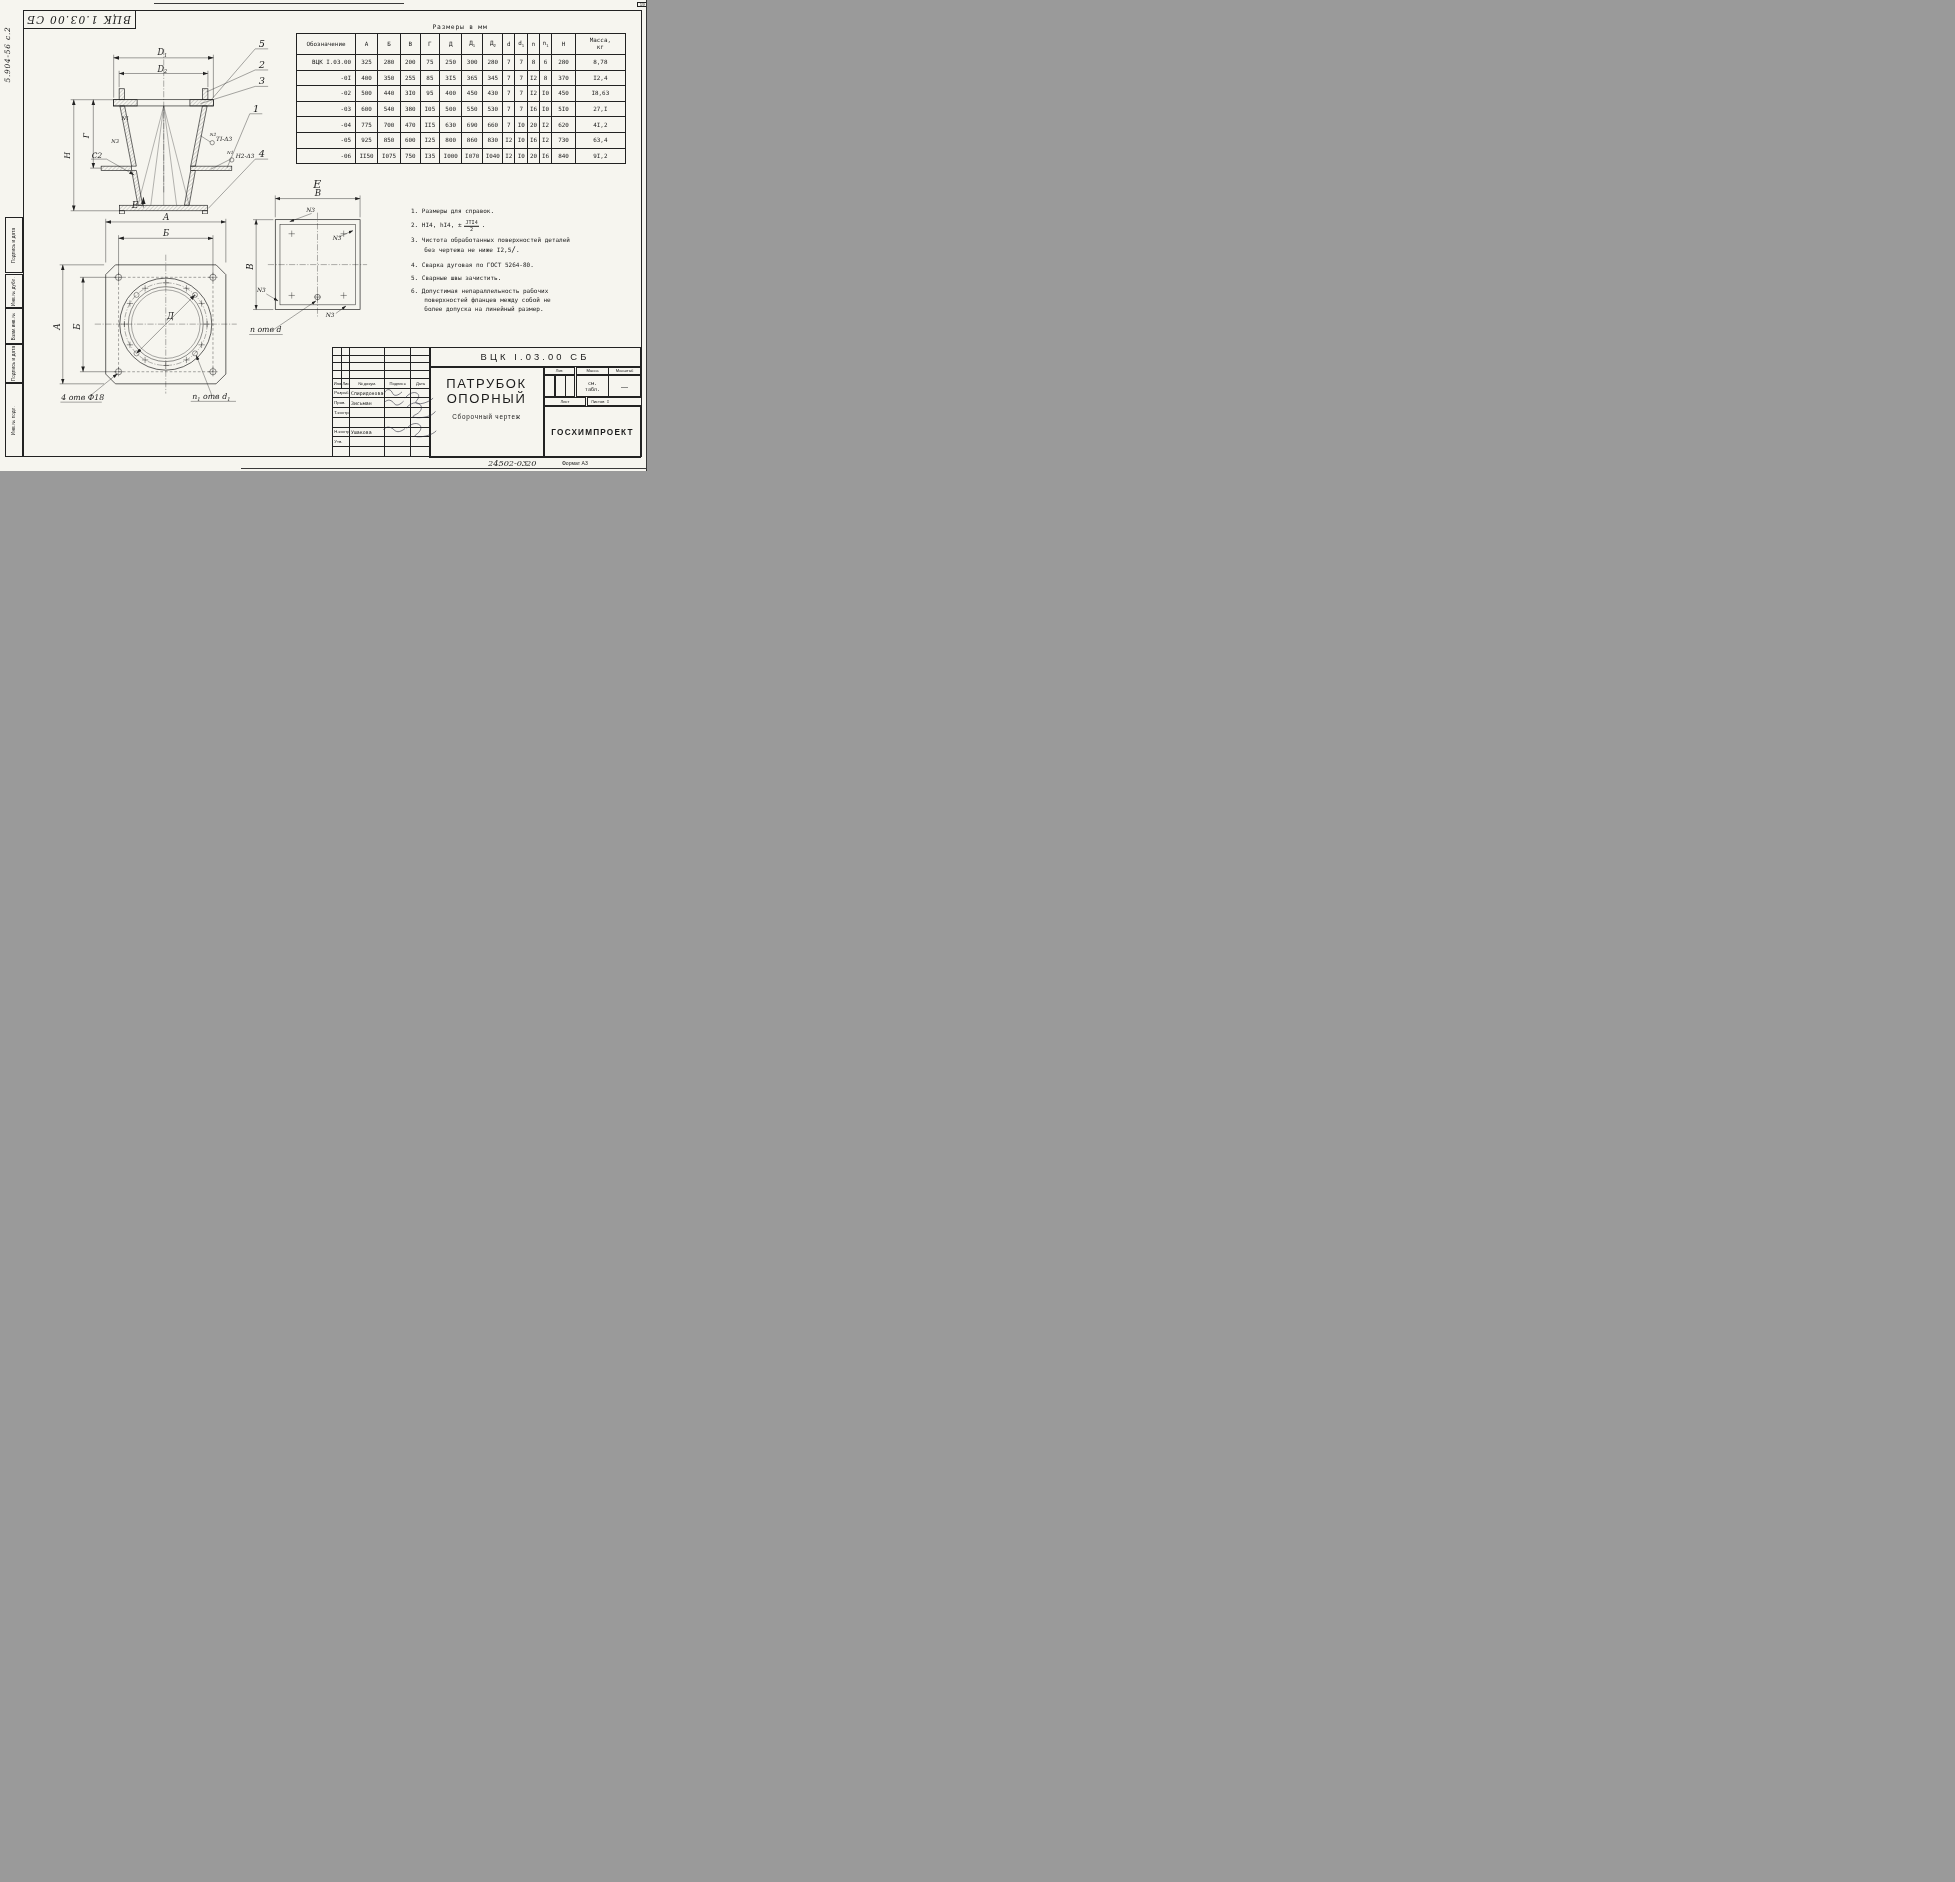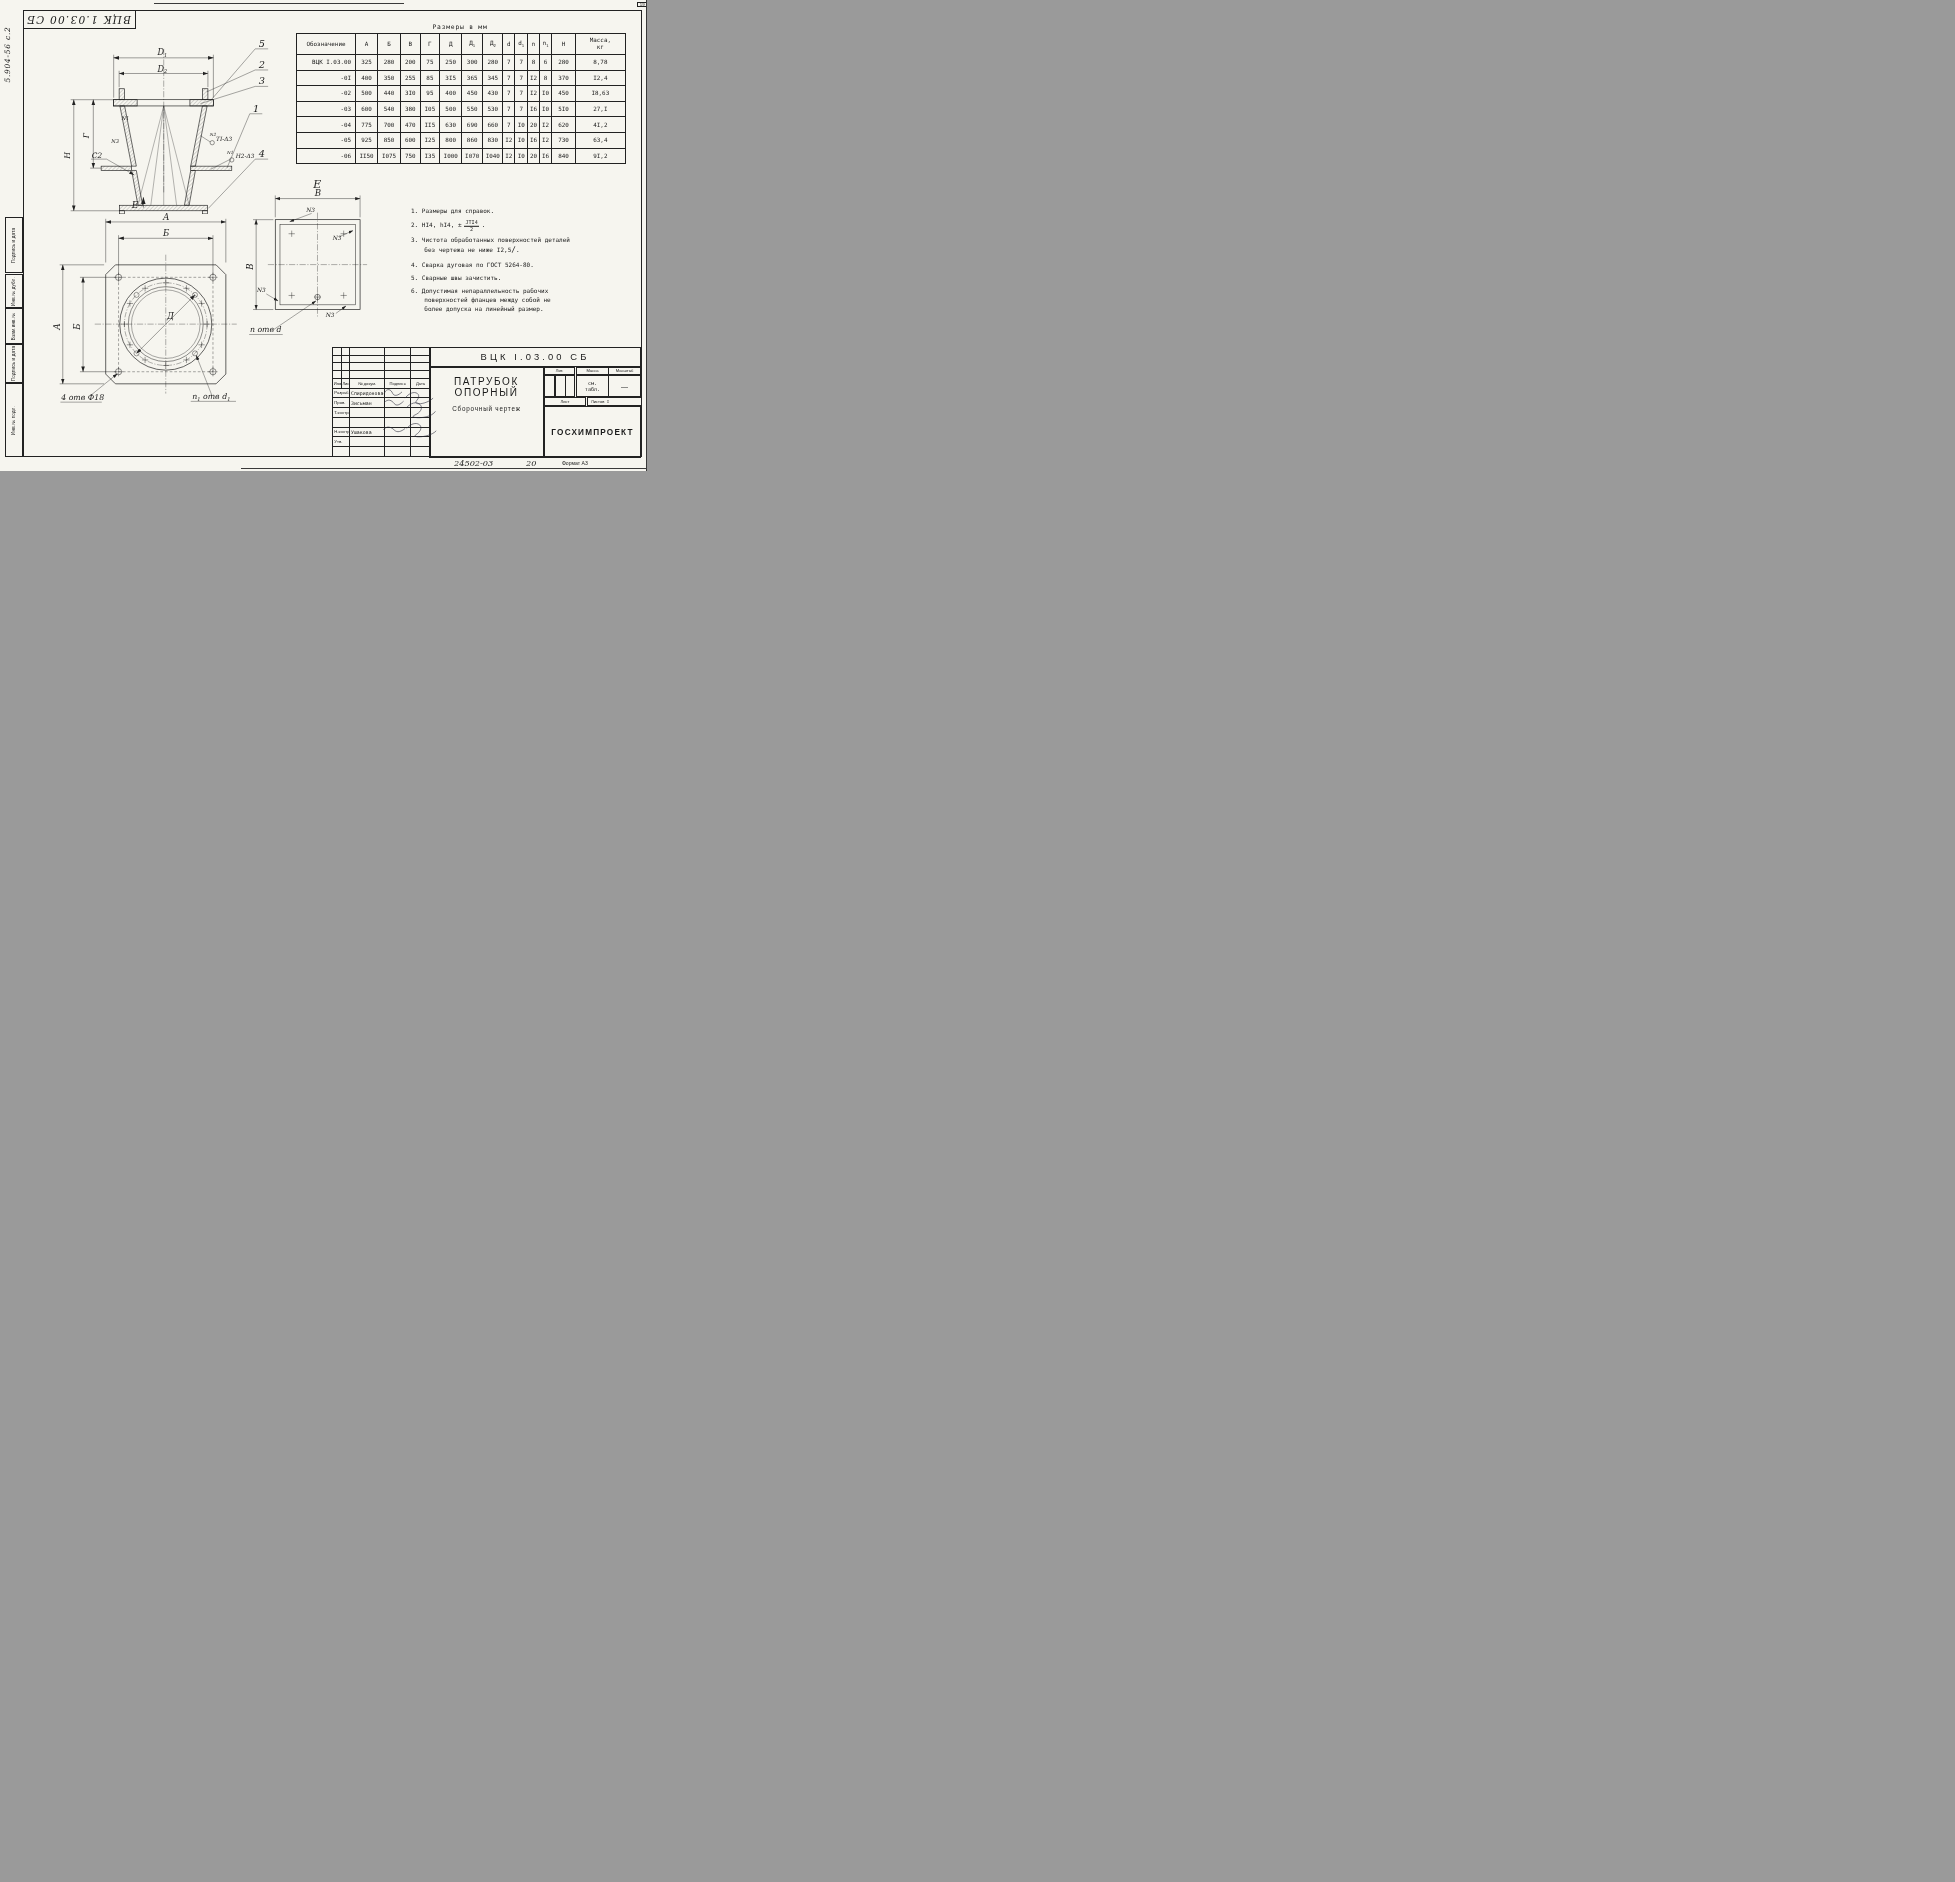--- a/index.html
+++ b/index.html
@@ -48,21 +48,21 @@
   
   .cellb{border:0.7px solid #222;display:flex;align-items:center;justify-content:center;text-align:center}
   .stamp-outline{border:0.9px solid #222}
   table.stamp{border-collapse:collapse;table-layout:fixed;width:98px;height:110px;font-size:4.3px}
   table.stamp td{border:0.6px solid #222;overflow:hidden;white-space:nowrap;padding:0 0.8px}
   table.stamp tr{height:9.4px}
   table.stamp tr.rev{height:7.4px}
   table.stamp td.role{text-align:left;padding-left:1.2px}
   table.stamp td.nm{font-family:"DejaVu Sans Mono",monospace;font-size:4.9px}
   .doc-num{font-size:9.4px;letter-spacing:3.1px;font-family:"Liberation Sans",sans-serif}
-  .prod-title{font-size:10px;letter-spacing:1.6px}
+  .prod-title{font-size:13px;letter-spacing:1.6px}
   .doc-type{font-size:6.3px;letter-spacing:0.8px}
   .org{font-size:8.2px;font-weight:bold;letter-spacing:1.2px}
 
   svg text{fill:#1b1b1b;font-family:"DejaVu Serif",serif;font-style:italic}
   .pgnum{border-left:0.6px solid #222;border-bottom:0.6px solid #222;border-top:0.6px solid #222;
          font-size:4.3px;display:flex;align-items:center;justify-content:center}
 </style>
 </head>
 <body>
 
@@ -660,18 +660,18 @@
     <g stroke="#2a2a38" stroke-width="1.5" fill="none">
       <path d="M8,26 c8,-16 18,-10 22,0 c4,8 14,6 24,-4"></path>
       <path d="M62,38 c20,-26 46,-12 30,6 c-12,14 26,10 42,-6"></path>
       <path d="M8,50 c10,-12 20,-6 26,2 c6,8 16,2 24,-6"></path>
       <path d="M66,62 c28,-30 58,4 20,20 c-18,8 40,12 54,-10"></path>
       <path d="M6,120 c8,-12 20,-8 28,0 c8,8 18,4 28,-4"></path>
       <path d="M66,116 c24,-28 54,-4 24,16 c-14,9 36,8 52,-10"></path>
     </g>
   </svg>
 
-  <div class="abs hand" style="left:454px;top:458px;font-size:8.2px">24502-03</div>
+  <div class="abs hand" style="left:488px;top:458px;font-size:8.2px">24502-03</div>
   <div class="abs hand" style="left:526px;top:458px;font-size:8.2px">20</div>
   <div class="abs" style="left:562px;top:460px;font-size:5.1px">Формат А3</div>
 
 </div>
 
 
 </body></html>

